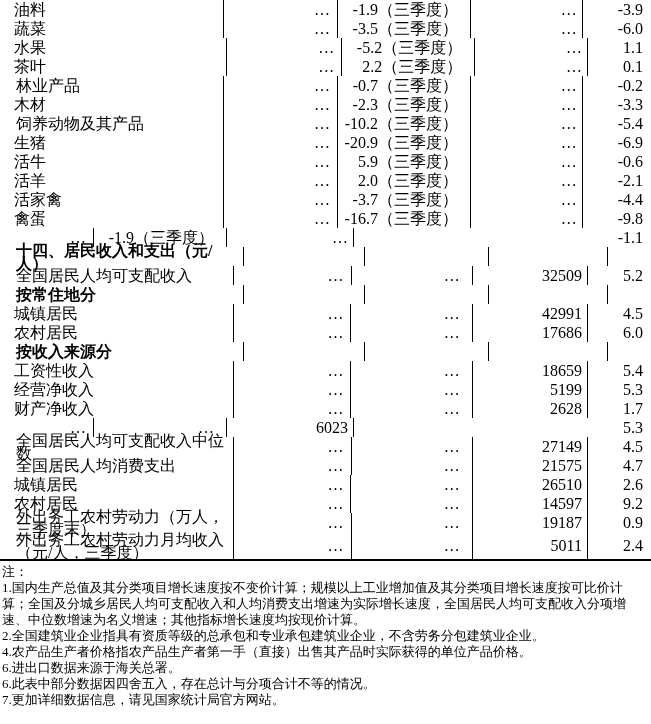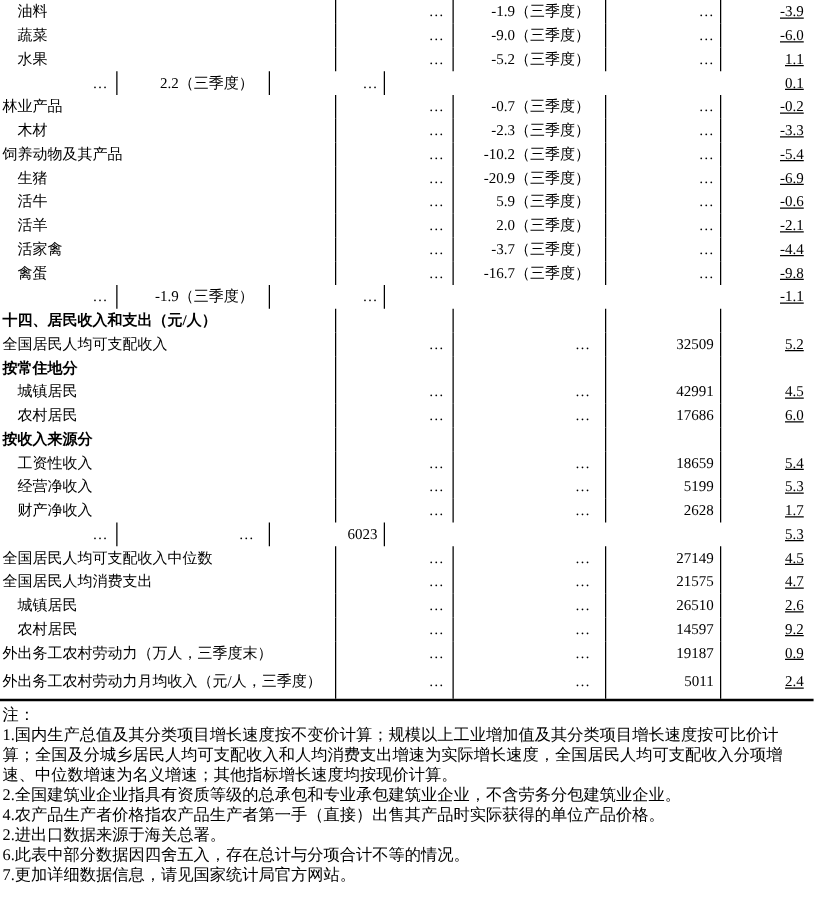--- a/index.html
+++ b/index.html
@@ -3,35 +3,35 @@
 <meta charset="utf-8">
 <style>
   html, body { margin:0; padding:0; background:#ffffff; }
   body {
     width:651px; height:724px; overflow:hidden;
     font-family:"Liberation Serif","DejaVu Serif",serif;
     color:#000;
   }
   * { box-sizing:border-box; }
   .stat-table { border-bottom:2px solid #000; }
-  .row { display:flex; height:19px; align-items:center; font-size:12px; line-height:15px; }
+  .row { display:flex; height:19px; align-items:center; font-size:16px; line-height:15px;gap:35px; }
   .row.tall { height:27px; }
   .row.bold .c1 { font-weight:bold; }
-  .c1 { width:269px; height:100%; border-right:1px solid #000; padding-left:2px;
+  .c1 { width:269px; height:100%; border-right:1px solid #000; padding-left:16px;
         display:flex; align-items:center; }
   .c1.ind1 { padding-left:14px; }
   .c1 span { display:block; line-height:13px; }
   .c2 { width:94px;  height:100%; border-right:1px solid #000; text-align:right;
         padding-right:7px;  display:flex; align-items:center; justify-content:flex-end; }
   .c3 { width:98px;  height:100%; border-right:1px solid #000; text-align:left;
-        padding-right:12px; display:flex; align-items:center; justify-content:flex-end; white-space:nowrap;margin-left:24px; }
+        padding-right:12px; display:flex; align-items:center; justify-content:flex-end; white-space:nowrap; }
   .c4 { width:92px;  height:100%; border-right:1px solid #000; text-align:right;
         padding-right:5px;  display:flex; align-items:center; justify-content:flex-end; }
   .c5 { flex:1;      height:100%; text-align:center;
-        padding-right:8px;  display:flex; align-items:center; justify-content:flex-end;text-decoration:underline; }
+        padding-right:8px;  display:flex; align-items:center; justify-content:flex-end; }
   .notes { width:636px; padding:3px 0 0 2px; font-size:13px; line-height:16px; }
   .notes div { word-break:break-all; }
 </style>
 </head>
 <body>
 
 <div class="stat-table">
   <div>
   <div class="row">
     <div class="c1 ind1">
@@ -41,36 +41,39 @@
     <div class="c3">-1.9（三季度）</div>
     <div class="c4">…</div>
     <div class="c5">-3.9</div>
   </div>
 
   <div class="row">
     <div class="c1 ind1">
           <span>蔬菜</span>
         </div>
     <div class="c2">…</div>
-    <div class="c3">-9.0（三季度）</div>
+    <div class="c3">-3.5（三季度）</div>
     <div class="c4">…</div>
     <div class="c5">-6.0</div>
   </div>
 
   <div class="row">
     <div class="c1 ind1">
           <span>水果</span>
         </div>
     <div class="c2">…</div>
     <div class="c3">-5.2（三季度）</div>
     <div class="c4">…</div>
     <div class="c5">1.1</div>
   </div>
 
   <div class="row">
+    <div class="c1 ind1">
+          <span>茶叶</span>
+        </div>
     <div class="c2">…</div>
     <div class="c3">2.2（三季度）</div>
     <div class="c4">…</div>
     <div class="c5">0.1</div>
   </div>
 
   <div class="row">
     <div class="c1">
           <span>林业产品</span>
         </div>
@@ -314,16 +317,16 @@
     <div class="c5">2.4</div>
   </div>
 </div>
 </div>
 
 <div class="notes">
   <div>注：</div>
   <div>1.国内生产总值及其分类项目增长速度按不变价计算；规模以上工业增加值及其分类项目增长速度按可比价计算；全国及分城乡居民人均可支配收入和人均消费支出增速为实际增长速度，全国居民人均可支配收入分项增速、中位数增速为名义增速；其他指标增长速度均按现价计算。</div>
   <div>2.全国建筑业企业指具有资质等级的总承包和专业承包建筑业企业，不含劳务分包建筑业企业。</div>
   <div>4.农产品生产者价格指农产品生产者第一手（直接）出售其产品时实际获得的单位产品价格。</div>
-  <div>2.进出口数据来源于海关总署。</div>
+  <div>6.进出口数据来源于海关总署。</div>
   <div>6.此表中部分数据因四舍五入，存在总计与分项合计不等的情况。</div>
   <div>7.更加详细数据信息，请见国家统计局官方网站。</div>
 </div>
 
 </body></html>

